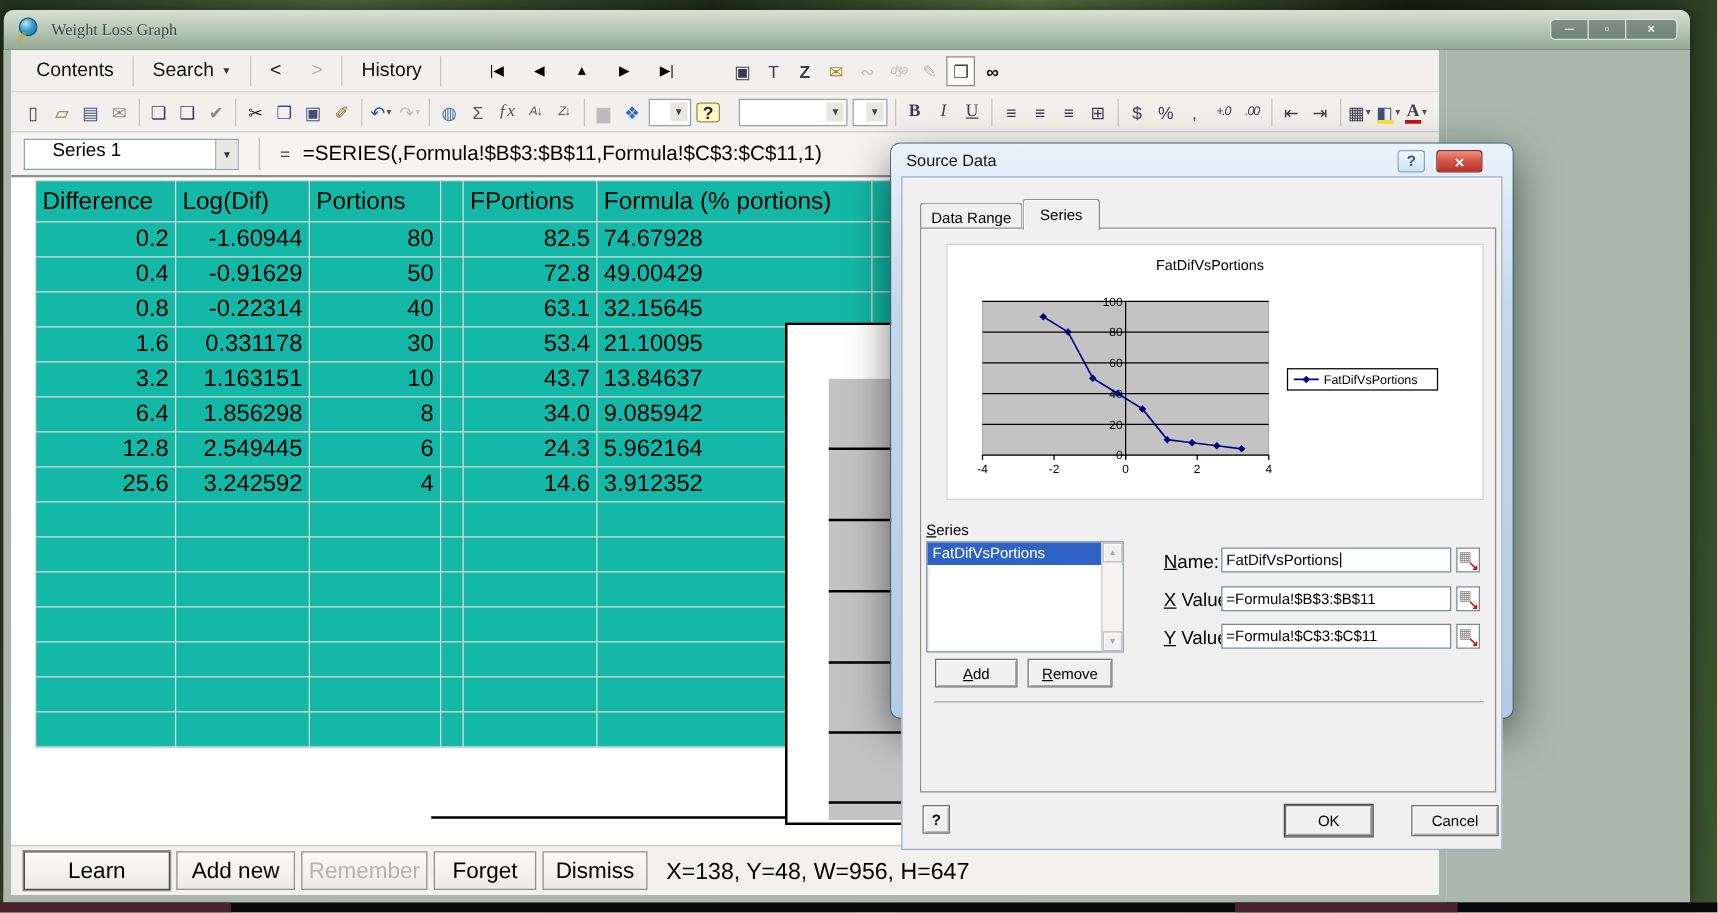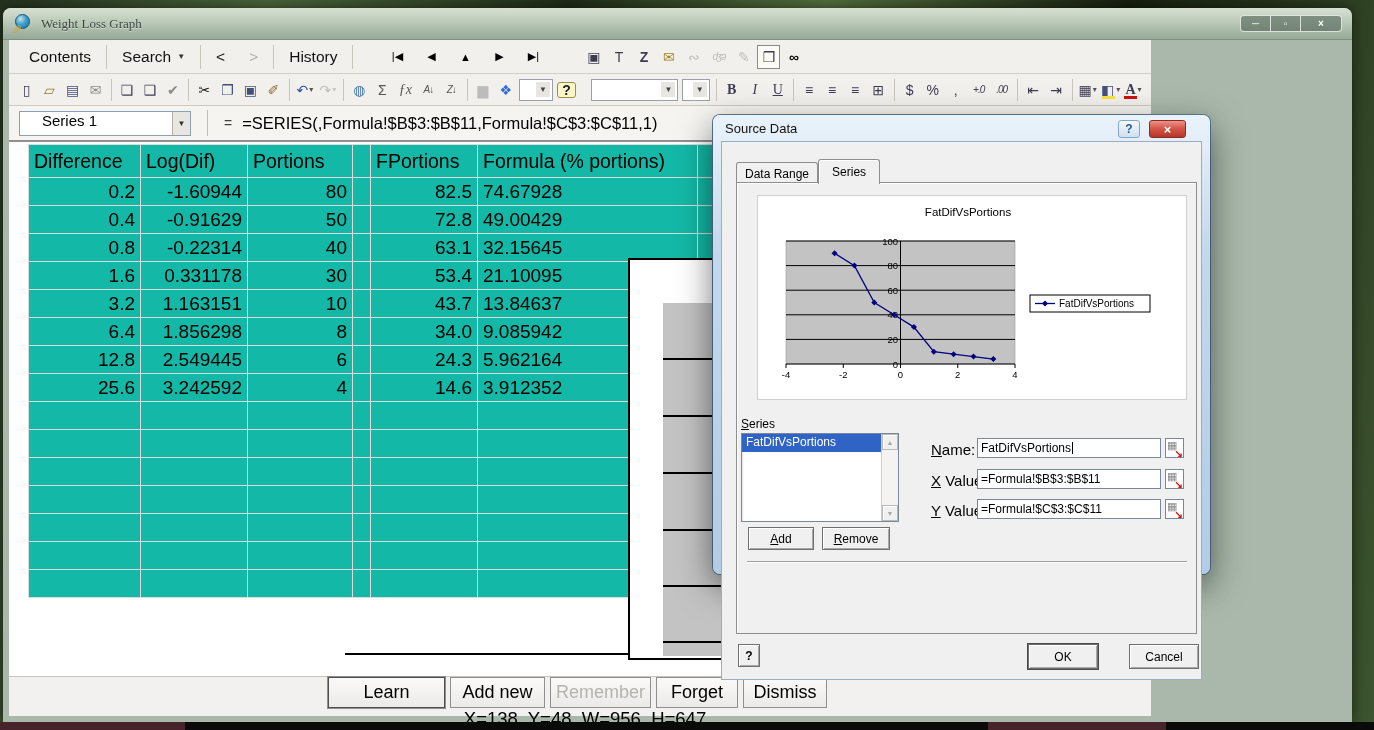--- a/index.html
+++ b/index.html
@@ -76,21 +76,21 @@
   td.num { text-align:right; }
   td.lft { text-align:left; }
   #main-table { left:19px; top:2px; }
   .rgrid { left:688px; top:2px; }
   .chartobj { position:absolute; left:619px; top:116px; width:712px; height:402px; background:#fff; border:2px solid #000; z-index:5; }
   .plot { position:absolute; left:33px; top:43px; width:674px; height:353px; background:#c3c3c3; }
   .gline { position:absolute; left:0; width:100%; height:2px; background:#000; }
   .cellline { position:absolute; left:336px; top:511px; width:285px; height:2px; background:#000; z-index:4; }
 
   
-  .bottombar { height:40px; background:#f2f1ef; border-top:1px solid #c9c5bc; display:flex; align-items:center; padding:0 10px;flex-direction:column; }
+  .bottombar { height:40px; background:#f2f1ef; border-top:1px solid #c9c5bc; display:flex; align-items:center; padding:0 10px; }
   .bbtn { height:31px; margin-right:5px; background:linear-gradient(180deg,#fbfafa,#eceae7); border:1px solid #8f8f8f;
     font-size:18px; color:#000; font-family:"Liberation Sans",sans-serif; }
   .bbtn.focused { border:1px solid #4f4f4f; box-shadow:0 0 0 1px #8f8f8f; }
   .bbtn.dis { color:#b5b3ae; }
   .status { font-size:18.5px; color:#000; margin-left:10px; white-space:nowrap; }
 
   
   .dialog { position:absolute; left:713px; top:115px; width:497px; height:459px; z-index:60;
     border-radius:7px; background:linear-gradient(180deg,#eaf3fb 0%,#c3d8ec 30%,#b3cce5 100%);
     box-shadow:0 12px 34px rgba(0,0,0,.55), 0 0 0 1px #5d7florida; box-shadow:0 12px 34px rgba(0,0,0,.55), 0 0 0 1px #5d7f9e; }

